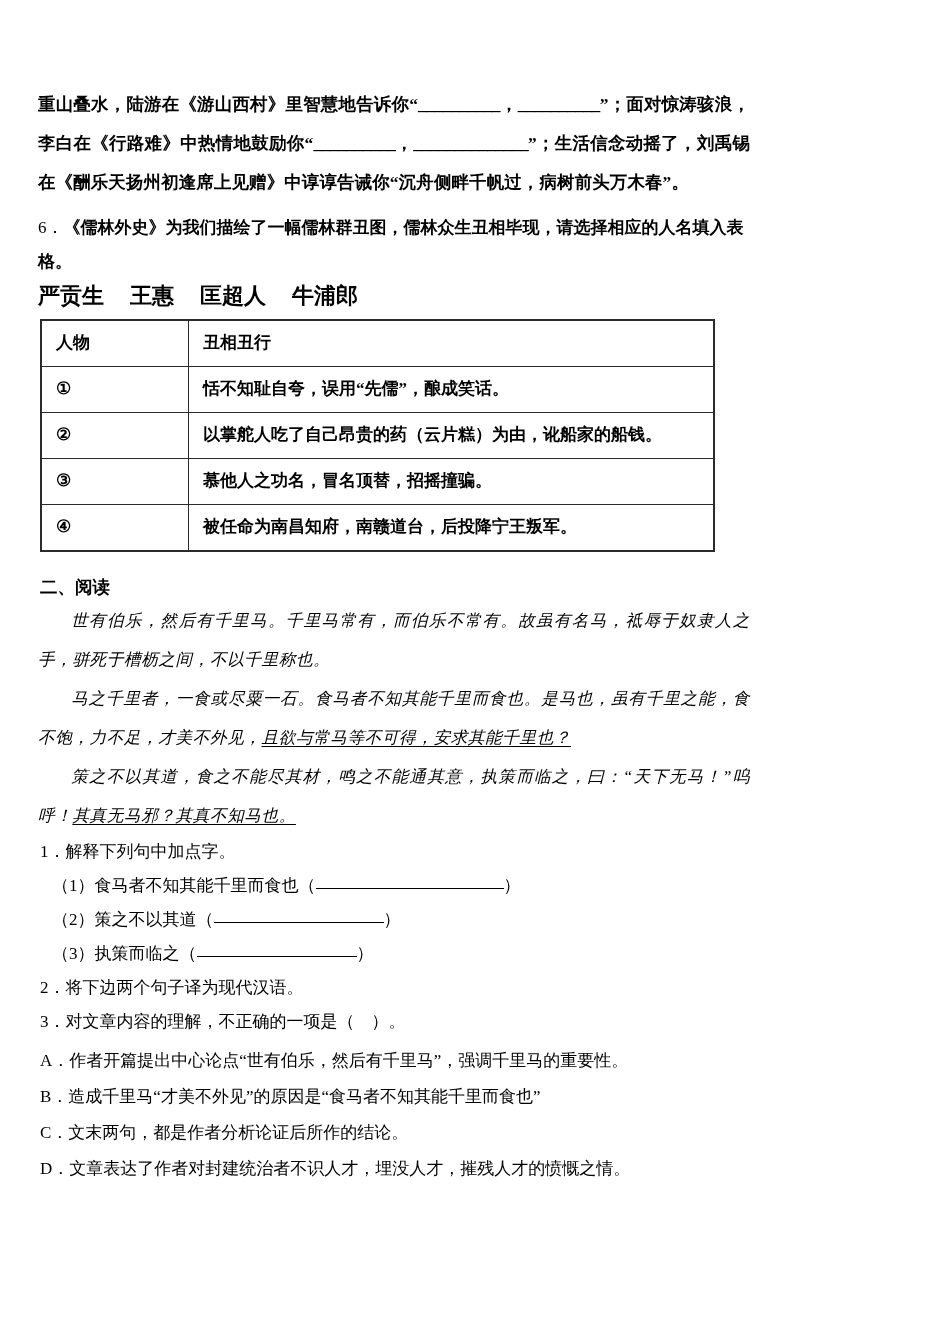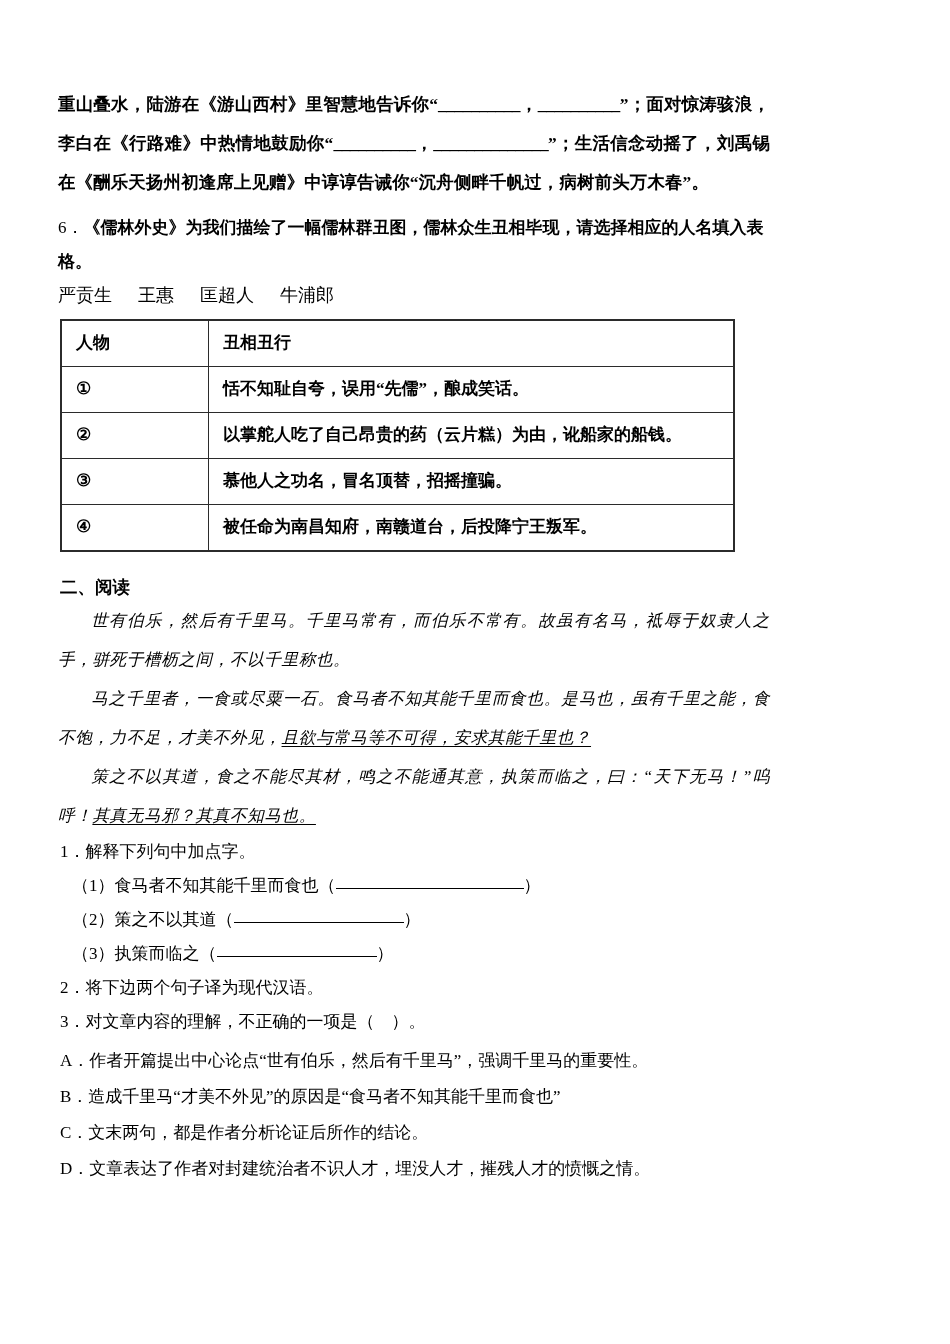--- a/index.html
+++ b/index.html
@@ -16,21 +16,20 @@
     overflow: hidden;
     position: relative;
   }
 
   .page {
     position: relative;
     width: 785px;
     height: 1344px;
     box-sizing: border-box;
     padding: 85px 35px 13px 38px;
-    margin-left: 20px;
   }
 
   
   .para {
     font-size: 17.4px;
     line-height: 39px;
     text-align: justify;
     text-justify: inter-ideograph;
     margin: 0;
     letter-spacing: 0.2px;
@@ -53,24 +52,24 @@
     line-height: 34px;
     margin: 9px 0 0 0;
     font-weight: bold;
   }
   .q6-stem .qnum {
     font-weight: normal;
     font-family: "Liberation Serif", serif;
   }
 
   .name-list {
-    font-size: 18px;
+    font-size: 22px;
     line-height: 33px;
     margin: 0 0 7px 0;
-    font-weight: normal;
+    font-weight: bold;
   }
   .name-list span {
     display: inline-block;
   }
   .name-list .gap {
     display: inline-block;
     width: 26px;
   }
 
   

